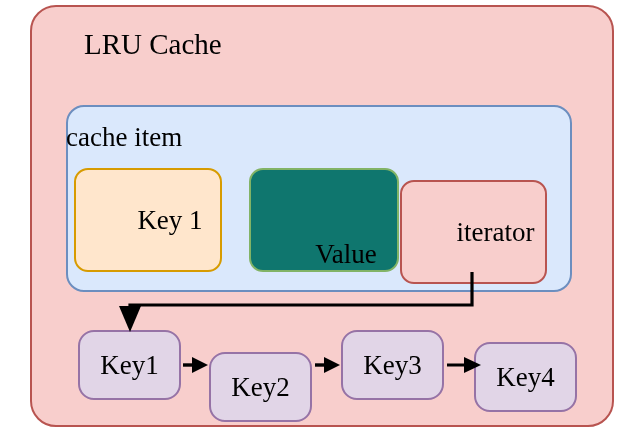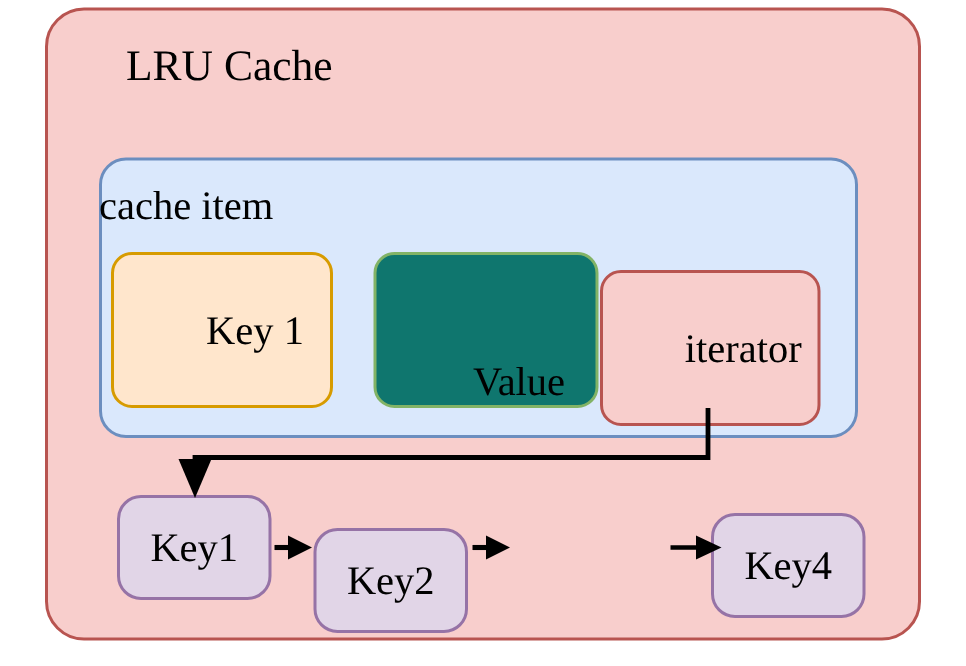--- a/index.html
+++ b/index.html
@@ -160,20 +160,23 @@
   <div class="field-box field-iterator">
     <span>iterator</span>
   </div>
 
   <div class="key-node key-node-0">
     <span>Key1</span>
   </div>
   <div class="key-node key-node-1">
     <span>Key2</span>
   </div>
+  <div class="key-node key-node-2">
+    <span>Key3</span>
+  </div>
   <div class="key-node key-node-3">
     <span>Key4</span>
   </div>
 
   <svg class="arrow-layer" viewBox="0 0 644 444">
 
     <g>
       <path d="M 472 272 L 472 305 L 130 305 L 130 318" fill="none" stroke="#000000" stroke-width="3.2" stroke-linecap="butt" stroke-linejoin="miter"></path>
       <polygon points="130,332 119,306 141,306" fill="#000000"></polygon>
     </g>

